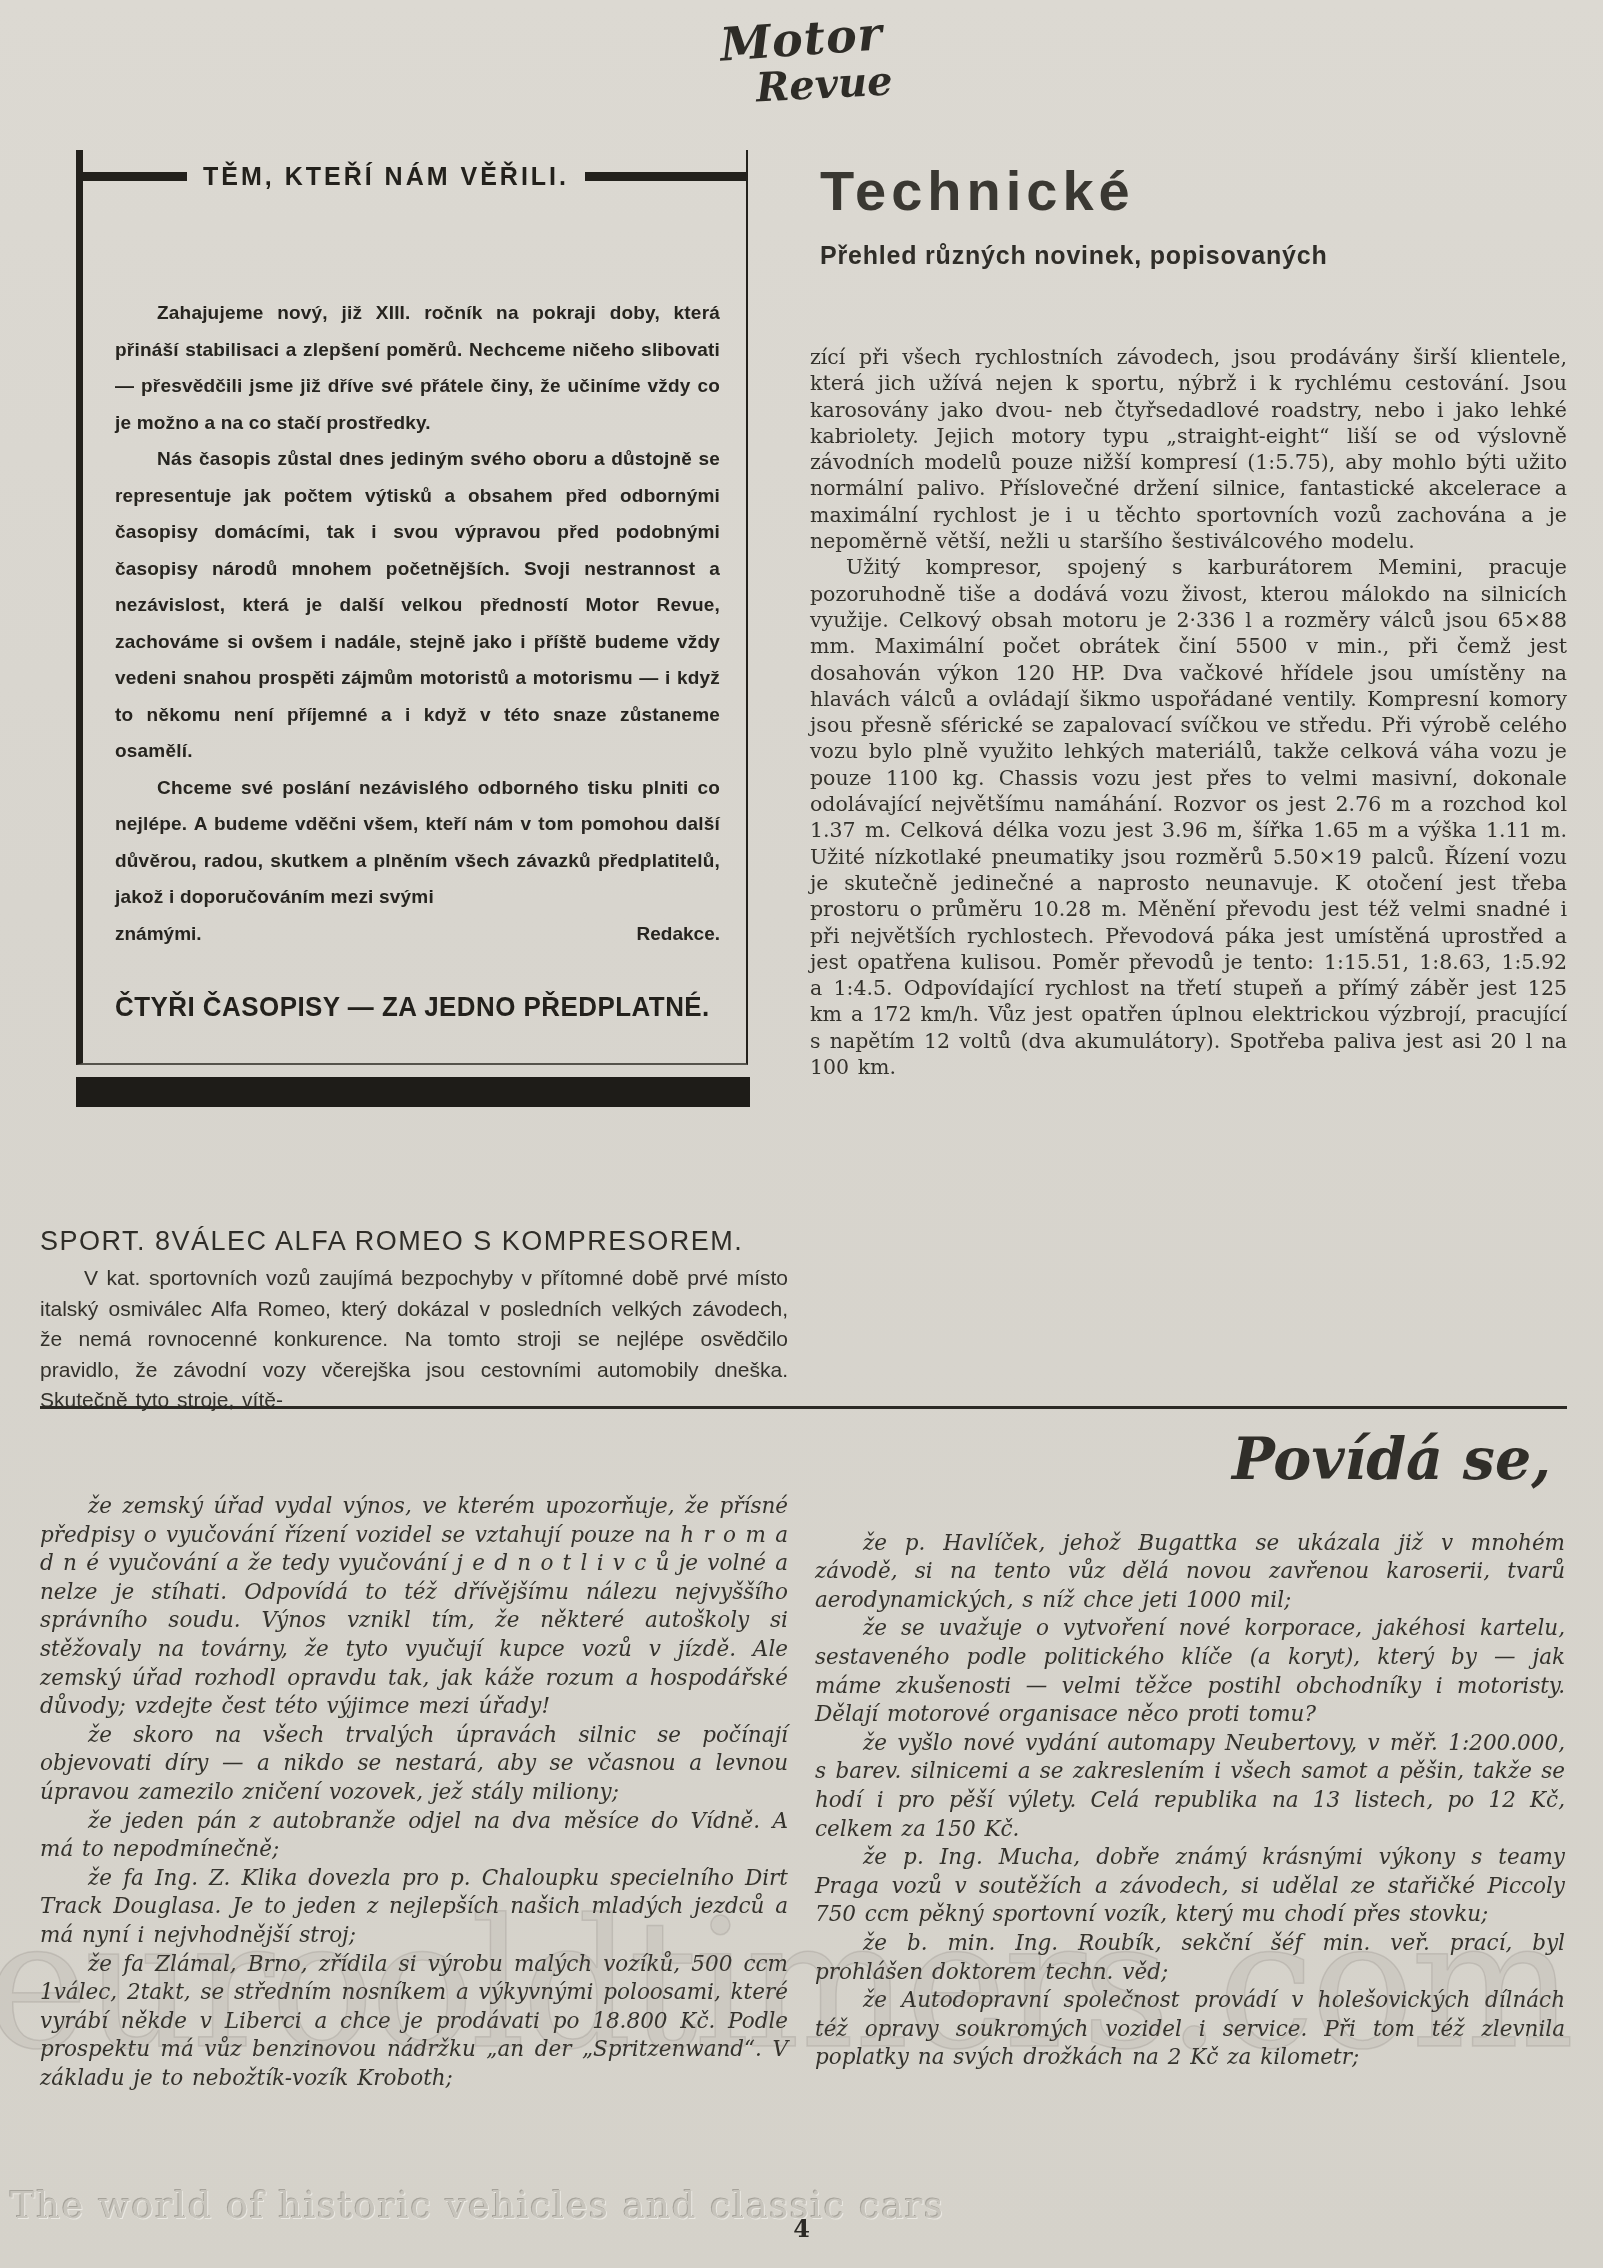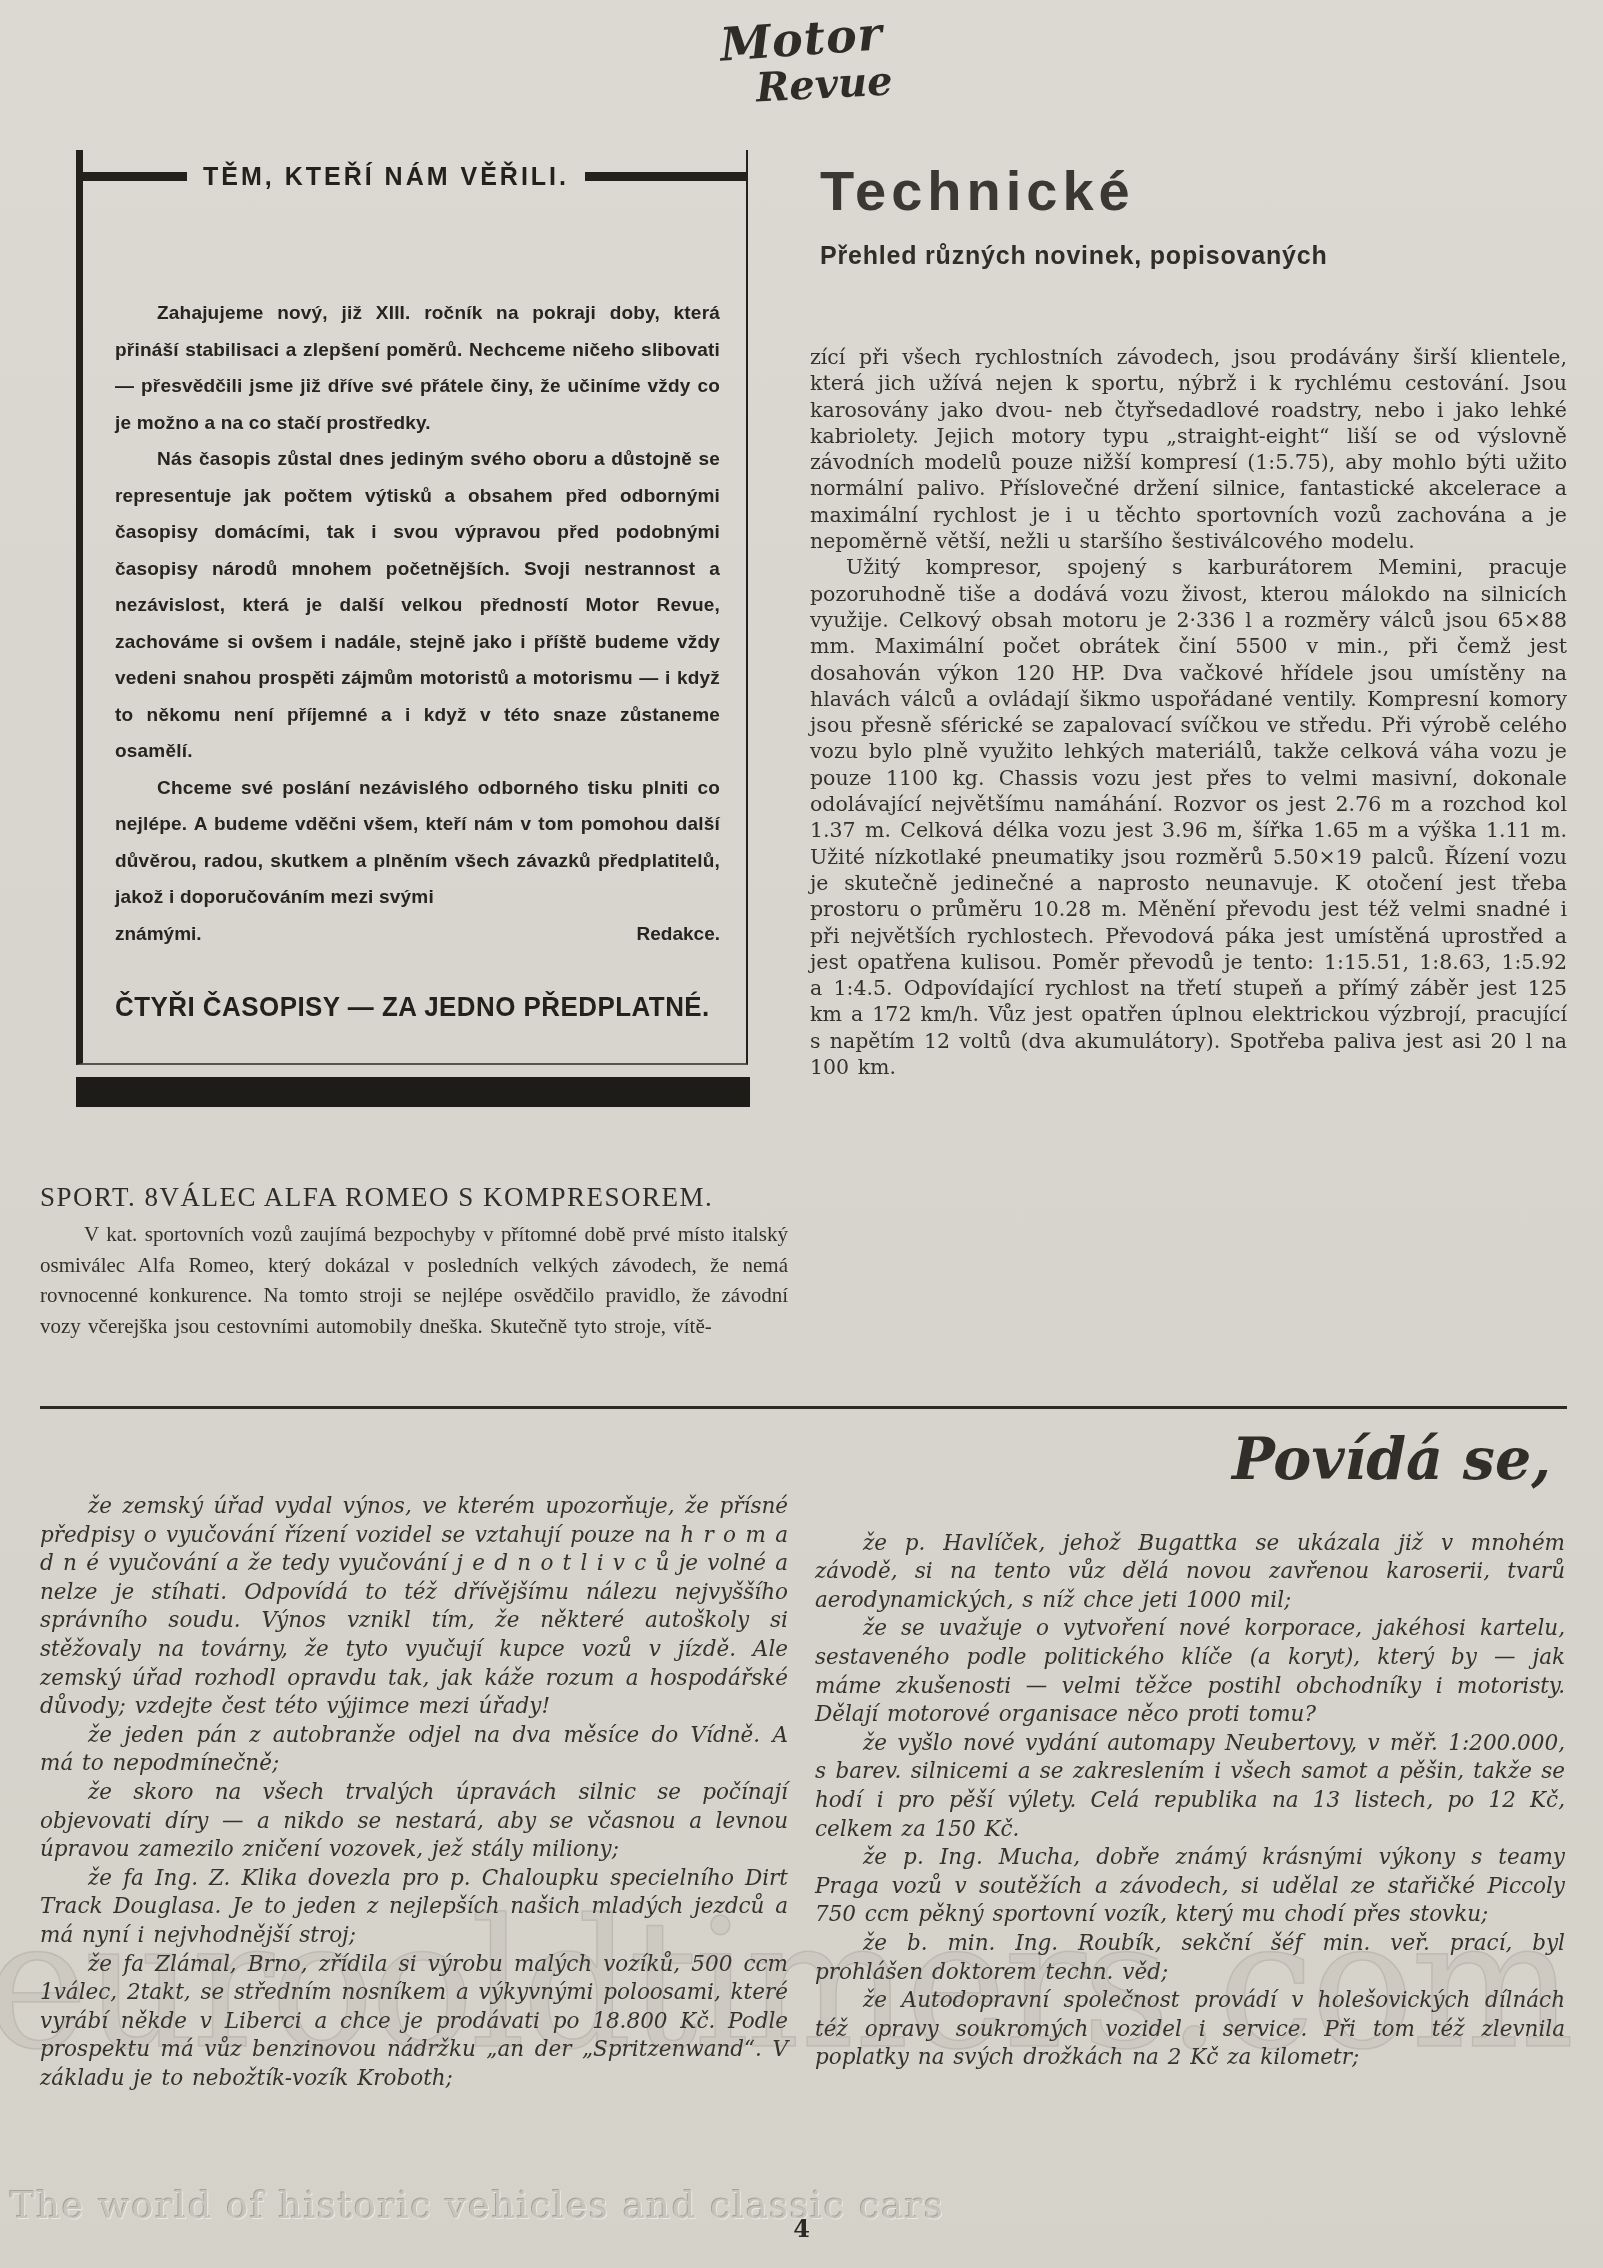--- a/index.html
+++ b/index.html
@@ -69,22 +69,22 @@
   }
   .tech-body{
     position:absolute;left:810px;top:344px;width:757px;
     font-family:"DejaVu Serif",serif;
     font-size:20.5px;line-height:26.3px;word-spacing:2px;
     text-align:justify;color:#33312b;
   }
   .tech-body p{margin:0;}
   .tech-body p.indent{text-indent:36px;}
   
-  .sport{position:absolute;left:40px;top:1182px;width:748px;
-    font-family:Liberation Serif, serif;color:#2f2d28;}
+  .sport{position:absolute;left:40px;top:1226px;width:748px;
+    font-family:Liberation Sans, sans-serif;color:#2f2d28;}
   .sport h2{
     margin:0 0 6px 0;font-weight:normal;
     font-size:27px;letter-spacing:1.5px;white-space:nowrap;
   }
   .sport p{margin:0;font-size:21px;line-height:30.5px;word-spacing:2px;
     text-align:justify;text-indent:44px;color:#33312b;}
   
   .mid-rule{position:absolute;left:40px;top:1406px;width:1527px;height:3px;background:#2c2a25;}
   
   .rumors-left{
@@ -171,22 +171,22 @@
 
   <div class="sport">
     <h2>SPORT. 8VÁLEC ALFA ROMEO S KOMPRESOREM.</h2>
     <p>V kat. sportovních vozů zaujímá bezpochyby v přítomné době prvé místo italský osmiválec Alfa Romeo, který dokázal v posledních velkých závodech, že nemá rovnocenné konkurence. Na tomto stroji se nejlépe osvědčilo pravidlo, že závodní vozy včerejška jsou cestovními automobily dneška. Skutečně tyto stroje, vítě-</p>
   </div>
 
   <div class="mid-rule"></div>
 
   <div class="rumors-left">
     <p>že zemský úřad vydal výnos, ve kterém upozorňuje, že přísné předpisy o vyučování řízení vozidel se vztahují pouze na h r o m a d n é vyučování a že tedy vyučování j e d n o t l i v c ů je volné a nelze je stíhati. Odpovídá to též dřívějšímu nálezu nejvyššího správního soudu. Výnos vznikl tím, že některé autoškoly si stěžovaly na továrny, že tyto vyučují kupce vozů v jízdě. Ale zemský úřad rozhodl opravdu tak, jak káže rozum a hospodářské důvody; vzdejte čest této výjimce mezi úřady!</p>
+    <p>že skoro na všech trvalých úpravách silnic se počínají objevovati díry — a nikdo se nestará, aby se včasnou a levnou úpravou zamezilo zničení vozovek, jež stály miliony;</p>
     <p>že jeden pán z autobranže odjel na dva měsíce do Vídně. A má to nepodmínečně;</p>
-    <p>že skoro na všech trvalých úpravách silnic se počínají objevovati díry — a nikdo se nestará, aby se včasnou a levnou úpravou zamezilo zničení vozovek, jež stály miliony;</p>
     <p>že fa Ing. Z. Klika dovezla pro p. Chaloupku specielního Dirt Track Douglasa. Je to jeden z nejlepších našich mladých jezdců a má nyní i nejvhodnější stroj;</p>
     <p>že fa Zlámal, Brno, zřídila si výrobu malých vozíků, 500 ccm 1válec, 2takt, se středním nosníkem a výkyvnými poloosami, které vyrábí někde v Liberci a chce je prodávati po 18.800 Kč. Podle prospektu má vůz benzinovou nádržku „an der „Spritzenwand“. V základu je to nebožtík-vozík Kroboth;</p>
   </div>
 
   <div class="povida">
     <h2 class="povida-title">Povídá se,</h2>
     <div class="povida-items">
       <p>že p. Havlíček, jehož Bugattka se ukázala již v mnohém závodě, si na tento vůz dělá novou zavřenou karoserii, tvarů aerodynamických, s níž chce jeti 1000 mil;</p>
       <p>že se uvažuje o vytvoření nové korporace, jakéhosi kartelu, sestaveného podle politického klíče (a koryt), který by — jak máme zkušenosti — velmi těžce postihl obchodníky i motoristy. Dělají motorové organisace něco proti tomu?</p>
       <p>že vyšlo nové vydání automapy Neubertovy, v měř. 1:200.000, s barev. silnicemi a se zakreslením i všech samot a pěšin, takže se hodí i pro pěší výlety. Celá republika na 13 listech, po 12 Kč, celkem za 150 Kč.</p>

